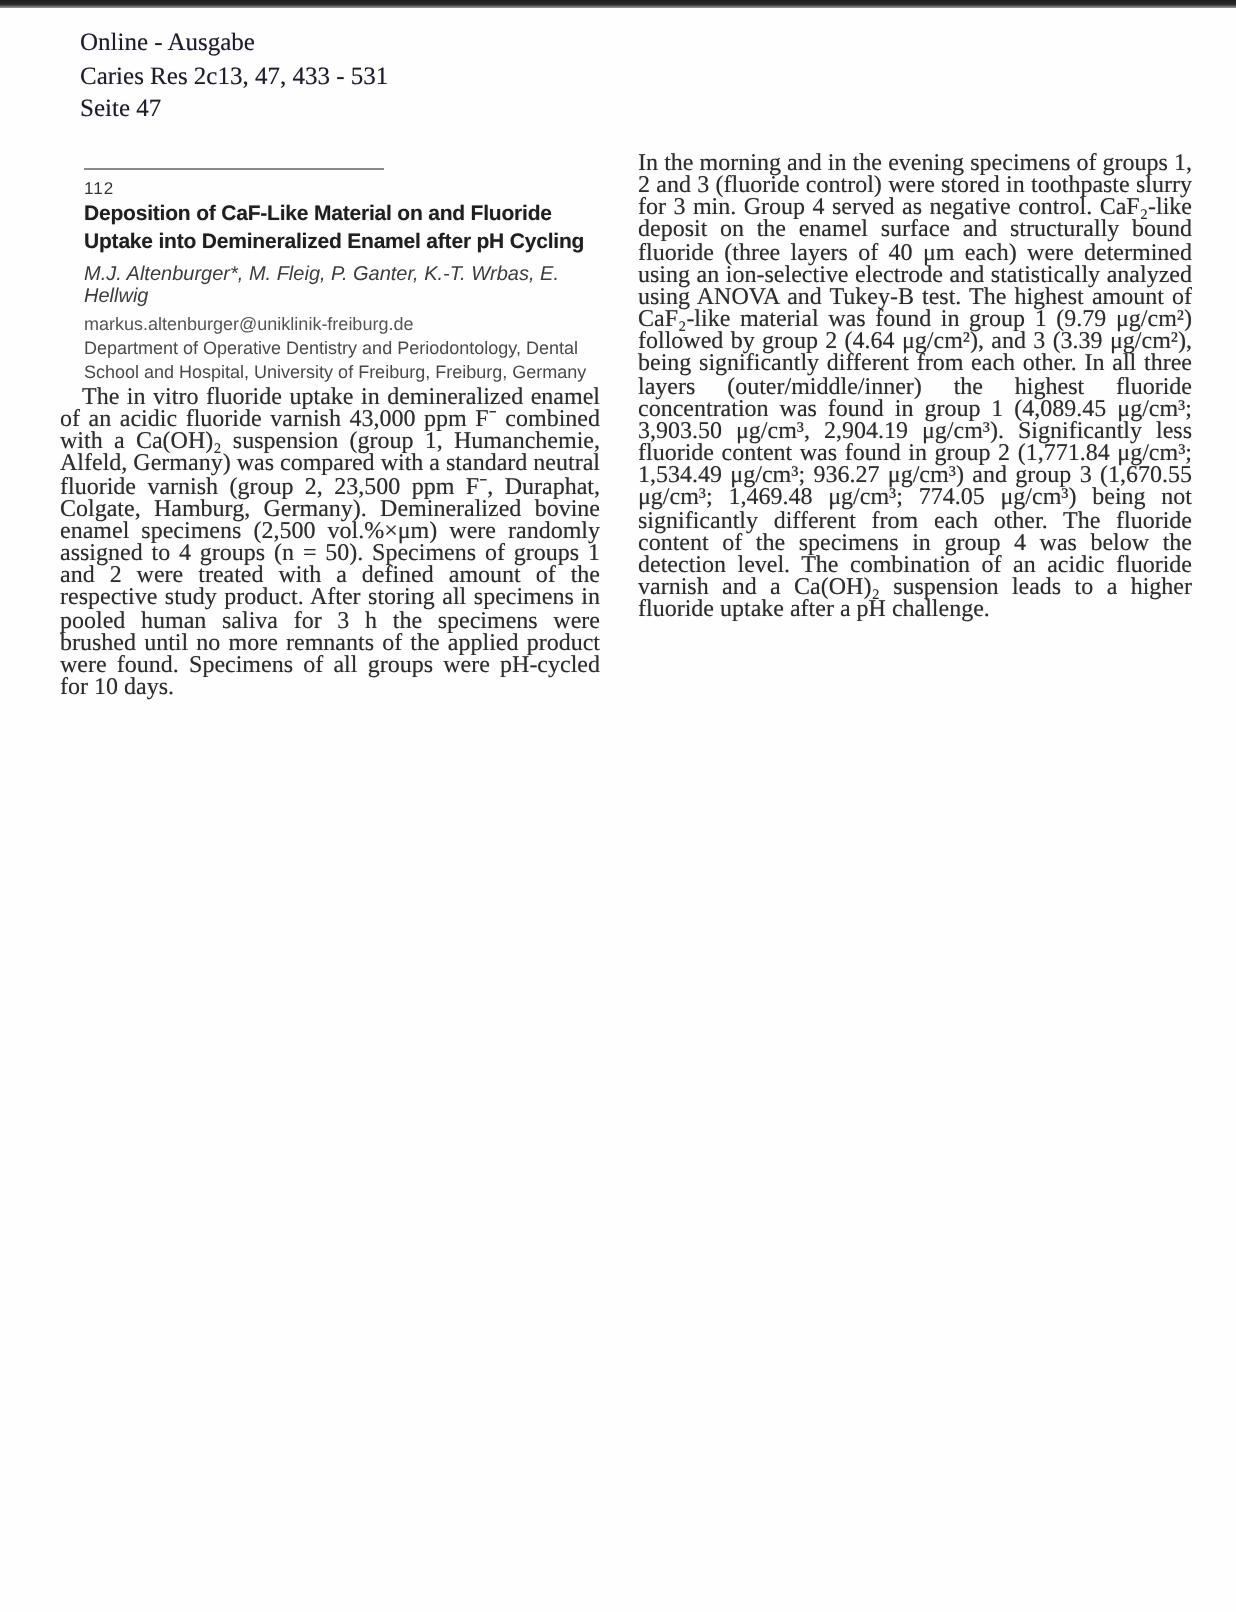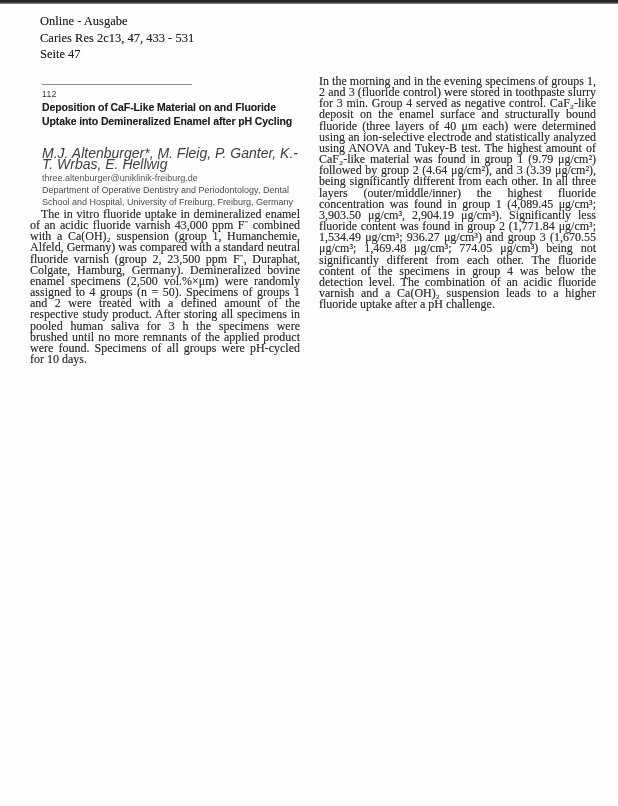--- a/index.html
+++ b/index.html
@@ -38,21 +38,21 @@
 
   .abstract-number {
     margin-top:4px; font-size:8.5px; color:#333; letter-spacing:0.5px;
   }
   .abstract-title {
     margin-top:2px; font-size:10.5px; font-weight:bold; line-height:13.5px;
     color:#1f1f1f; letter-spacing:-0.1px;
     text-shadow:0 0 0.5px rgba(0,0,0,0.35);
   }
   .abstract-authors {
-    margin-top:20px; font-style:italic; font-size:14px; line-height:11px; color:#3d3d3d;
+    margin-top:4px; font-style:italic; font-size:10px; line-height:11px; color:#3d3d3d;
   }
   .abstract-email {
     margin-top:3px; font-size:9px; color:#555;
   }
   .abstract-affiliation {
     margin-top:2px; font-size:9px; line-height:11.5px; color:#4a4a4a;
   }
 
   .abstract-body {
     font-family:"Liberation Serif", serif;
@@ -76,21 +76,21 @@
     <div>Caries Res 2c13, 47, 433 - 531</div>
     <div>Seite 47</div>
   </div>
 
   <div class="col-left">
     <div class="abstract-rule"></div>
     <div class="head-block">
       <div class="abstract-number">112</div>
       <div class="abstract-title">Deposition of CaF-Like Material on and Fluoride Uptake into Demineralized Enamel after pH Cycling</div>
       <div class="abstract-authors">M.J. Altenburger*, M. Fleig, P. Ganter, K.-T. Wrbas, E. Hellwig</div>
-      <div class="abstract-email">three.altenburger@uniklinik-freiburg.de</div>
+      <div class="abstract-email">markus.altenburger@uniklinik-freiburg.de</div>
       <div class="abstract-affiliation">Department of Operative Dentistry and Periodontology, Dental School and Hospital, University of Freiburg, Freiburg, Germany</div>
     </div>
     <div class="abstract-body indent-first">The in vitro fluoride uptake in demineralized enamel of an acidic fluoride varnish 43,000 ppm F⁻ combined with a Ca(OH)₂ suspension (group 1, Humanchemie, Alfeld, Germany) was compared with a standard neutral fluoride varnish (group 2, 23,500 ppm F⁻, Duraphat, Colgate, Hamburg, Germany). Demineralized bovine enamel specimens (2,500 vol.%×μm) were randomly assigned to 4 groups (n = 50). Specimens of groups 1 and 2 were treated with a defined amount of the respective study product. After storing all specimens in pooled human saliva for 3 h the specimens were brushed until no more remnants of the applied product were found. Specimens of all groups were pH-cycled for 10 days.</div>
   </div>
 
   <div class="col-right">
     <div class="abstract-body">In the morning and in the evening specimens of groups 1, 2 and 3 (fluoride control) were stored in toothpaste slurry for 3 min. Group 4 served as negative control. CaF₂-like deposit on the enamel surface and structurally bound fluoride (three layers of 40 μm each) were determined using an ion-selective electrode and statistically analyzed using ANOVA and Tukey-B test. The highest amount of CaF₂-like material was found in group 1 (9.79 μg/cm²) followed by group 2 (4.64 μg/cm²), and 3 (3.39 μg/cm²), being significantly different from each other. In all three layers (outer/middle/inner) the highest fluoride concentration was found in group 1 (4,089.45 μg/cm³; 3,903.50 μg/cm³, 2,904.19 μg/cm³). Significantly less fluoride content was found in group 2 (1,771.84 μg/cm³; 1,534.49 μg/cm³; 936.27 μg/cm³) and group 3 (1,670.55 μg/cm³; 1,469.48 μg/cm³; 774.05 μg/cm³) being not significantly different from each other. The fluoride content of the specimens in group 4 was below the detection level. The combination of an acidic fluoride varnish and a Ca(OH)₂ suspension leads to a higher fluoride uptake after a pH challenge.</div>
   </div>
 
 </div>

